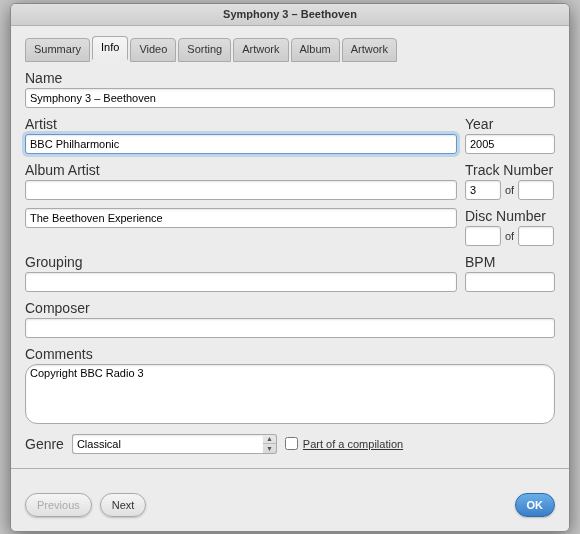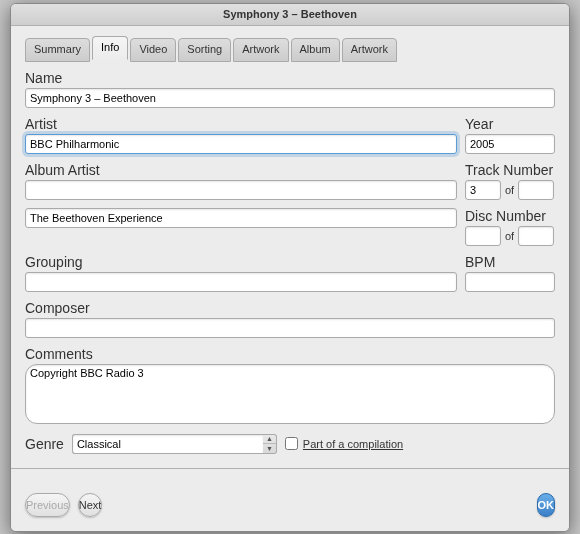--- a/index.html
+++ b/index.html
@@ -246,21 +246,21 @@
       gap: 8px;
     }
 
     .footer-right {
       display: flex;
       gap: 8px;
     }
 
     .btn {
       height: 24px;
-      padding: 0 0;
+      padding: 0 11px;
       font-size: 11px;
       border-radius: 12px;
       border: 1px solid #aaa;
       background: linear-gradient(to bottom, #f5f5f5, #e0e0e0);
       color: #333;
       cursor: pointer;
       box-shadow: 0 1px 2px rgba(0,0,0,0.2);
     }
 
     .btn:disabled {

